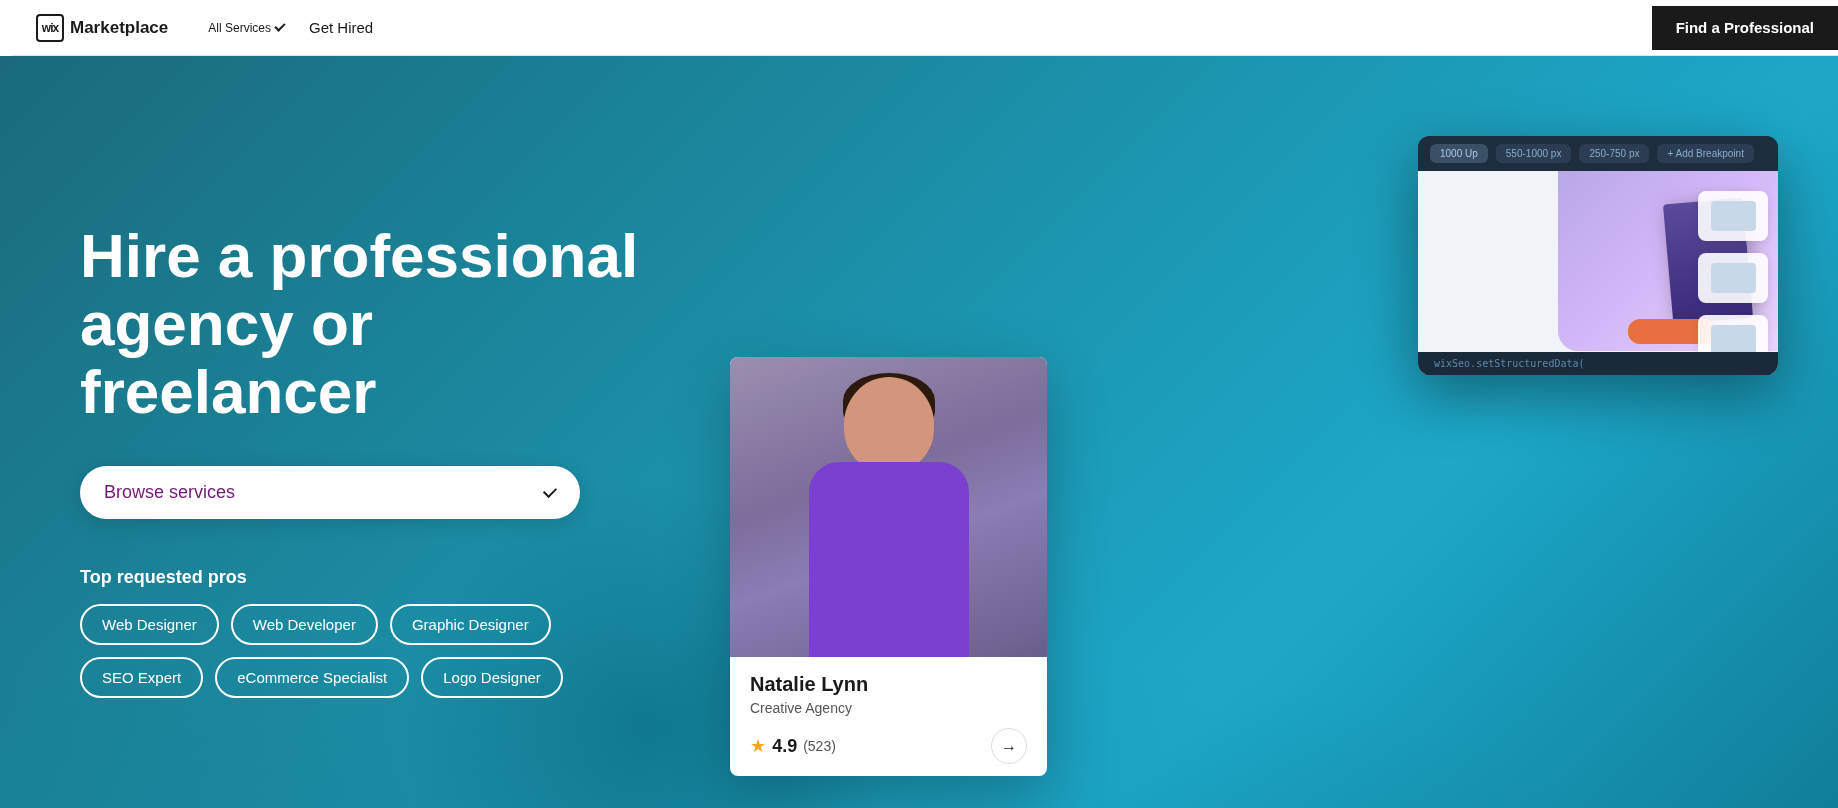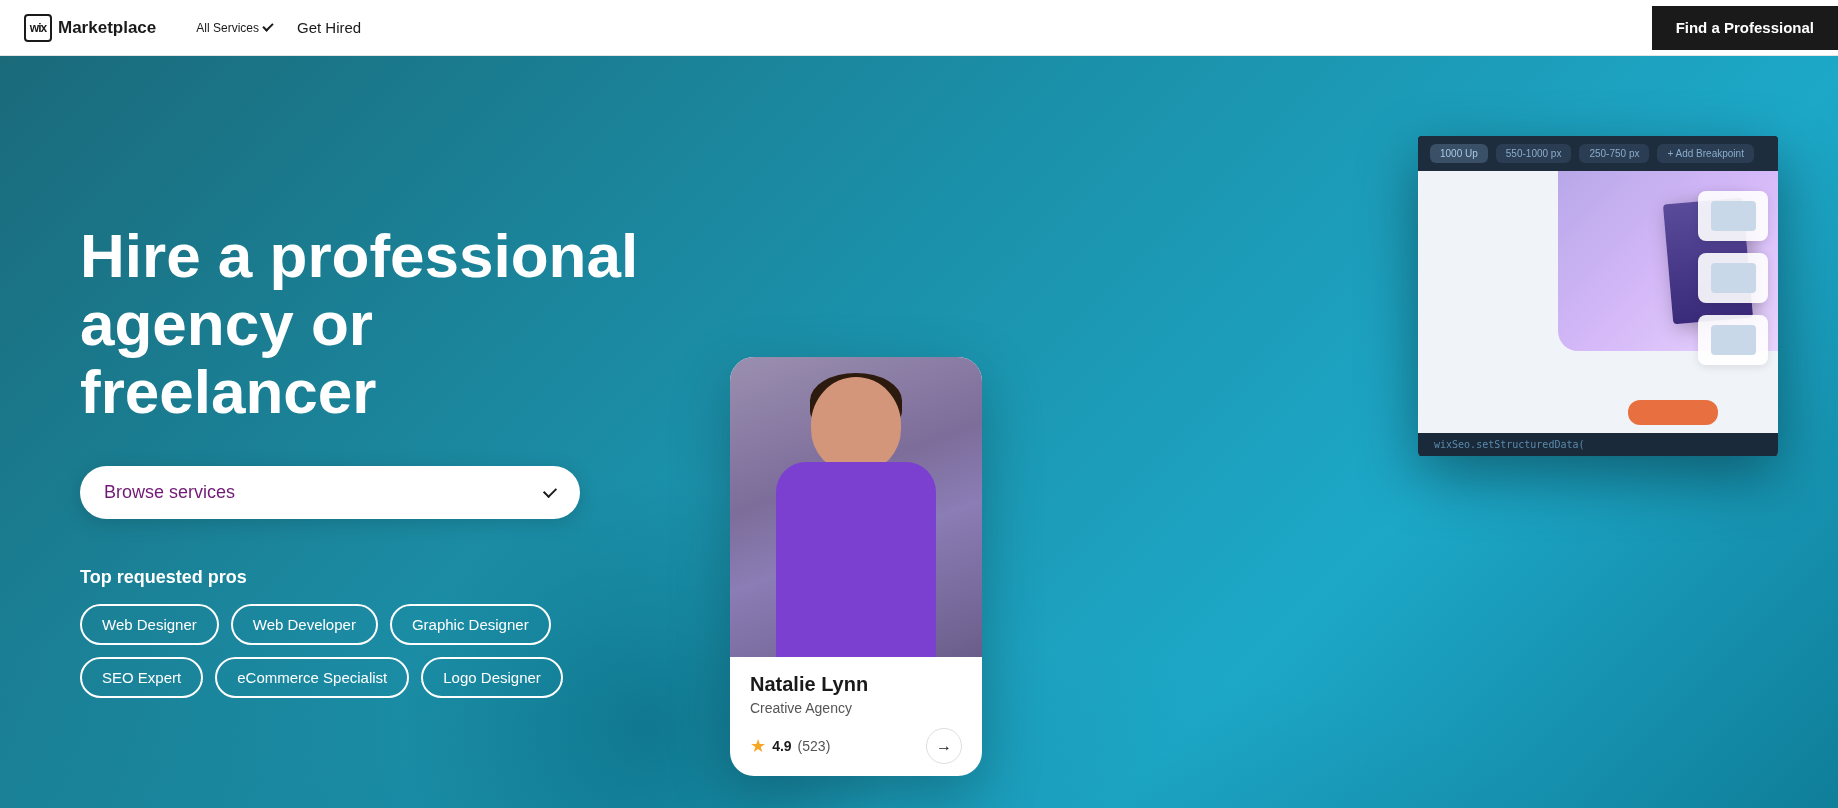--- a/index.html
+++ b/index.html
@@ -1,20 +1,20 @@
 <!DOCTYPE html>
 <html><head>
   <meta charset="utf-8">
   <style>
     * { margin: 0; padding: 0; box-sizing: border-box; }
     body { font-family: 'Helvetica Neue', Arial, sans-serif; overflow-x: hidden; }
 
     
     nav {
-      position: fixed; top: 0; left: 0; right: 0; z-index: 100;
+      position: fixed; top: 0; left: 12px; right: 0; z-index: 100;
       background: #fff;
       height: 56px;
       display: flex; align-items: center; justify-content: space-between;
       border-bottom: 1px solid #e5e5e5;
     }
     .nav-left { display: flex; align-items: center; gap: 32px; padding-left: 24px; }
     .nav-logo { display: flex; align-items: center; gap: 6px; font-size: 20px; font-weight: 700; color: #1a1a1a; }
     .nav-logo-wix {
       display: flex; align-items: center; gap: 2px;
     }
@@ -92,22 +92,22 @@
     
     .hero-right {
       flex: 1; position: relative; display: flex; justify-content: center; align-items: center;
       height: 700px; z-index: 1;
     }
 
     
     .profile-card {
       position: absolute;
       left: 50px; bottom: 40px;
-      width: 252px;
-      background: #fff; border-radius: 24px;
+      width: 317px;
+      background: #fff; border-radius: 8px;
       overflow: hidden;
       box-shadow: 0 20px 60px rgba(0,0,0,0.25);
       z-index: 10;
     }
     .profile-card-image {
       width: 100%; height: 300px;
       background: linear-gradient(160deg, #9b8fb0 0%, #7c6d9a 40%, #8b7db5 60%, #6b5d8a 100%);
       position: relative; overflow: hidden;
     }
     
@@ -143,35 +143,35 @@
       font-size: 20px; font-weight: 700; color: #1a1a1a; margin-bottom: 4px;
     }
     .profile-card-role {
       font-size: 14px; color: #555; margin-bottom: 12px;
     }
     .profile-card-rating {
       display: flex; align-items: center; justify-content: space-between;
     }
     .rating-left { display: flex; align-items: center; gap: 6px; }
     .star { color: #f5a623; font-size: 18px; }
-    .rating-num { font-size: 14px; font-weight: 700; color: #1a1a1a; }
+    .rating-num { font-size: 18px; font-weight: 700; color: #1a1a1a; }
     .rating-count { font-size: 14px; color: #555; }
     .arrow-btn {
       width: 36px; height: 36px; border-radius: 50%;
       background: #fff; border: 1px solid #ddd;
       display: flex; align-items: center; justify-content: center;
       cursor: pointer; font-size: 16px; color: #1a1a1a;
     }
 
     
     .editor-mockup {
       position: absolute;
       top: 20px; right: -20px;
-      width: 360px; height: 320px;
-      background: #1a2a3a; border-radius: 4px;
+      width: 360px; height: 239px;
+      background: #1a2a3a; border-radius: 12px;
       overflow: hidden;
       box-shadow: 0 20px 60px rgba(0,0,0,0.4);
       z-index: 5;
     }
     .editor-topbar {
       background: #1e2d3d; padding: 8px 12px;
       display: flex; gap: 8px; align-items: center;
     }
     .editor-bp-pill {
       background: #2a3d52; border-radius: 6px; padding: 4px 10px;

